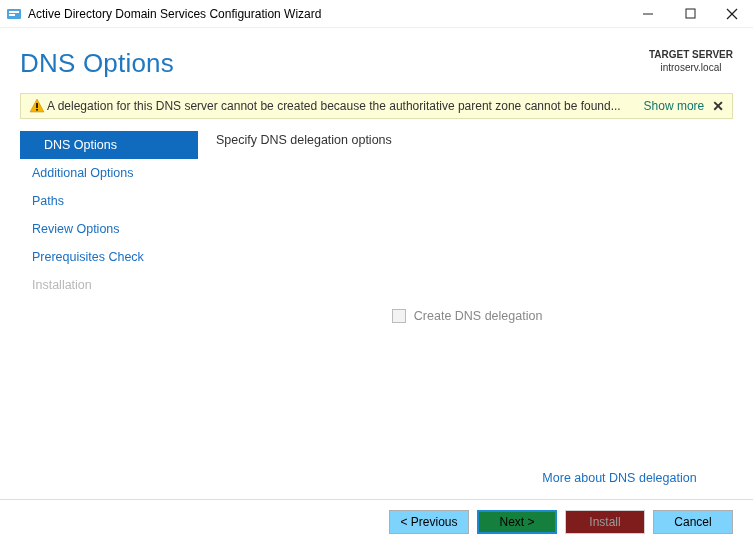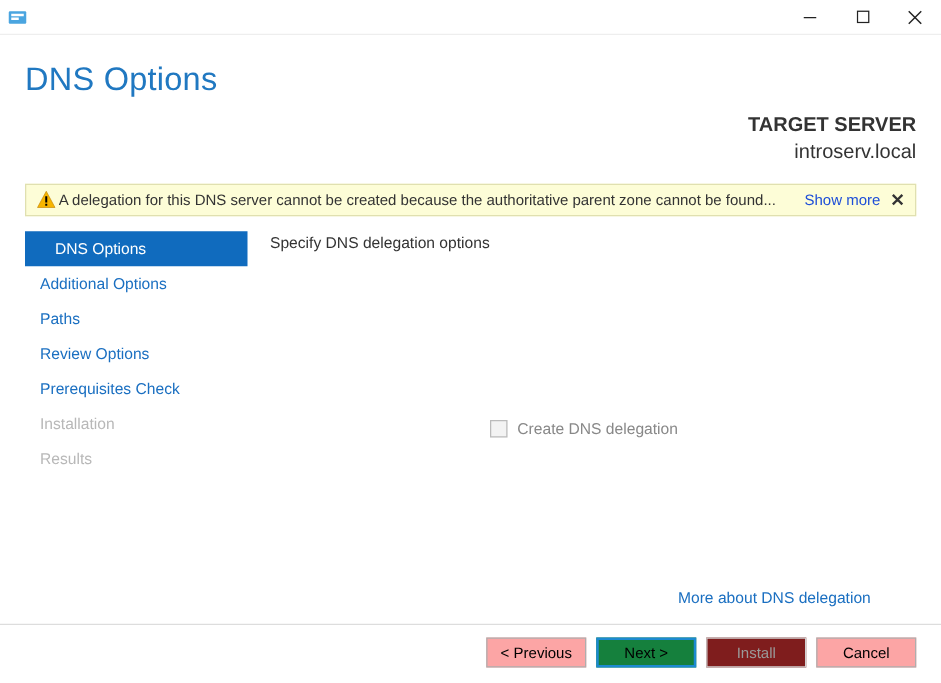--- a/index.html
+++ b/index.html
@@ -37,35 +37,35 @@
       display: flex;
       padding: 20px 20px 14px 20px;
       align-items: flex-start;
     }
     .page-title {
       font-size: 26px;
       font-weight: 300;
       color: #2078c1;
       letter-spacing: 0.2px;
     }
-    .target-server { margin-left: auto; text-align: right; font-size: 16px; color: #333; line-height: 1.3; margin-top: 43px; }
+    .target-server { margin-left: auto; text-align: center; font-size: 10px; color: #333; line-height: 1.3; }
     .target-server-label { font-weight: 600; }
     .warning-bar {
       margin: 0 20px 6px 20px;
       background: #fdfdd7;
       border: 1px solid #e0e0b0;
       padding: 4px 8px 4px 8px;
       display: flex;
       align-items: center;
       gap: 2px;
       font-size: 12px;
     }
     .warning-triangle { width:16px; height:16px; flex-shrink:0; }
     .warning-text { color: #333; white-space: nowrap; overflow: hidden; text-overflow: ellipsis; flex: 1; }
-    .show-more { color: #1d4ed8; cursor: pointer; white-space: nowrap; }
+    .show-more { color: #0f766e; cursor: pointer; white-space: nowrap; }
     .warning-close { margin-left: 6px; cursor: pointer; font-weight: bold; color: #333; font-size: 14px; }
     .main {
       flex: 1;
       display: flex;
       padding: 0 20px;
       overflow: hidden;
     }
     .sidebar {
       width: 178px;
       padding-top: 6px;
@@ -112,21 +112,21 @@
       border-top: 1px solid #ddd;
       padding: 10px 20px 12px 20px;
       display: flex;
       justify-content: flex-end;
       gap: 8px;
     }
     .btn {
       min-width: 80px;
       height: 24px;
       border: 1px solid #aeaeae;
-      background: #fca5a5;
+      background: #7dd3fc;
       font-size: 12px;
       cursor: pointer;
       padding: 0 10px;
     }
     .btn:disabled {
       color: #9a9a9a;
       background: #7f1d1d;
       border-color: #d0d0d0;
       cursor: default;
     }
@@ -139,20 +139,21 @@
 <body>
 
 <div class="titlebar">
   <span class="titlebar-icon">
     <svg viewBox="0 0 16 16">
         <rect x="1" y="3" width="14" height="10" rx="1" fill="#4aa5e0"></rect>
         <rect x="3" y="5" width="10" height="2" fill="#fff"></rect>
         <rect x="3" y="8" width="6" height="2" fill="#fff"></rect>
       </svg>
   </span>
+  <span class="titlebar-text">Active Directory Domain Services Configuration Wizard</span>
   <div class="win-controls">
     <div class="win-btn">
       <svg width="12" height="12">
           <line x1="1" y1="6" x2="11" y2="6" stroke-width="1"></line>
         </svg>
     </div>
     <div class="win-btn">
       <svg width="11" height="11">
           <rect x="1" y="1" width="9" height="9" fill="none" stroke-width="1"></rect>
         </svg>
@@ -188,21 +189,20 @@
 </div>
 
 <div class="main">
   <div class="sidebar">
     <div class="sidebar-item selected"><span>DNS Options</span></div>
     <div class="sidebar-item"><span>Additional Options</span></div>
     <div class="sidebar-item"><span>Paths</span></div>
     <div class="sidebar-item"><span>Review Options</span></div>
     <div class="sidebar-item"><span>Prerequisites Check</span></div>
     <div class="sidebar-item disabled"><span>Installation</span></div>
-    <div class="sidebar-item disabled"><span>Results</span></div>
   </div>
 
   <div class="content">
     <div class="specify-label">Specify DNS delegation options</div>
     <div class="checkbox-row">
       <div class="checkbox"></div>
       <span class="checkbox-label">Create DNS delegation</span>
     </div>
     <div class="more-link">More about DNS delegation</div>
   </div>

